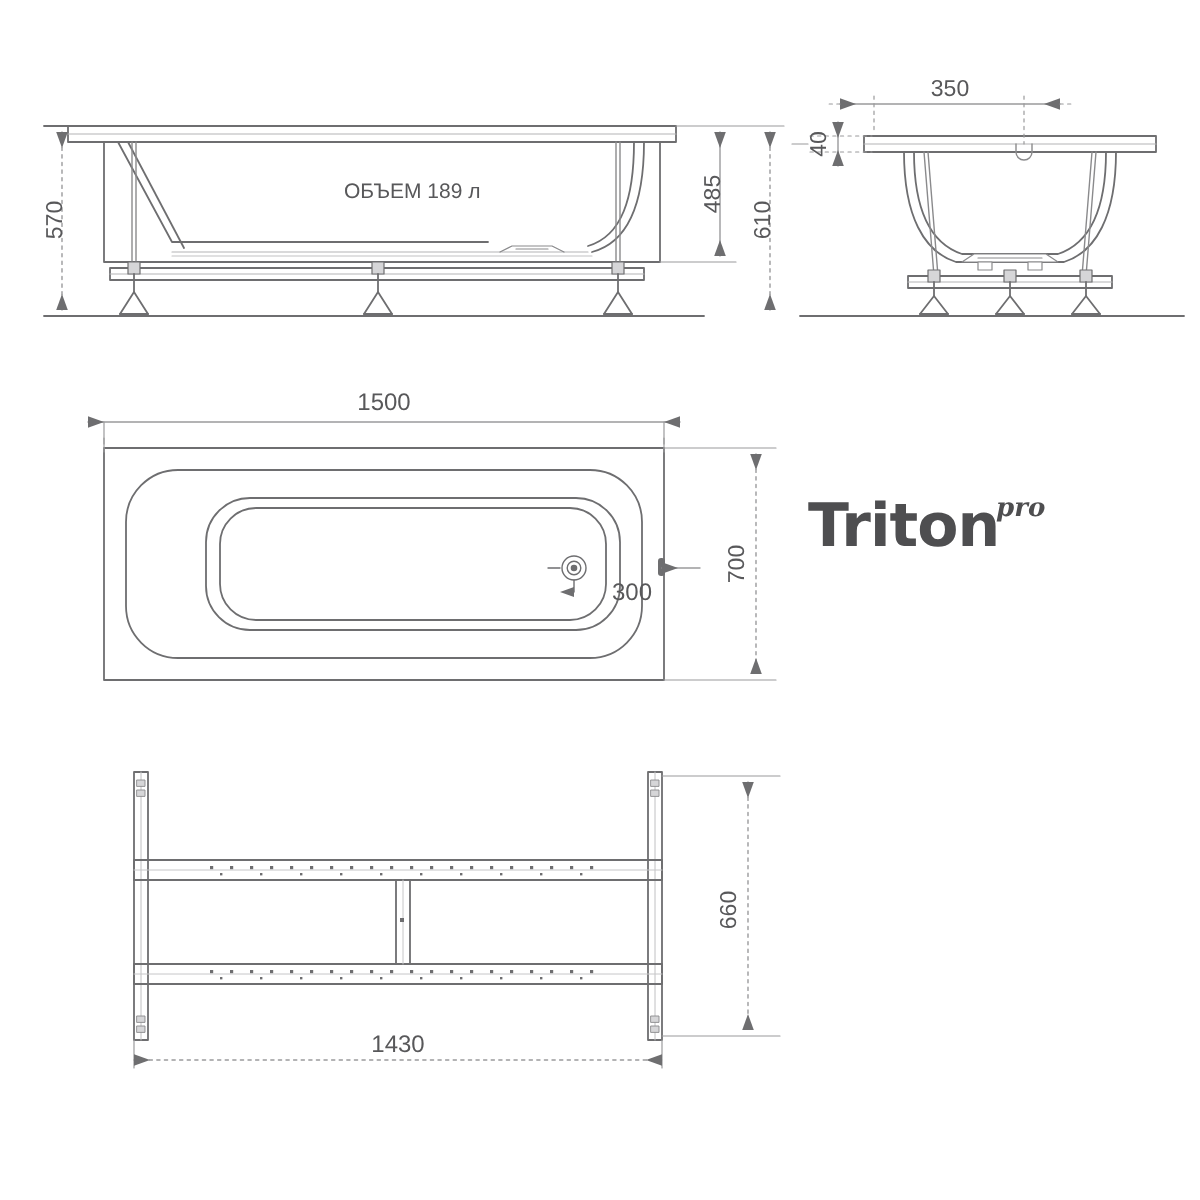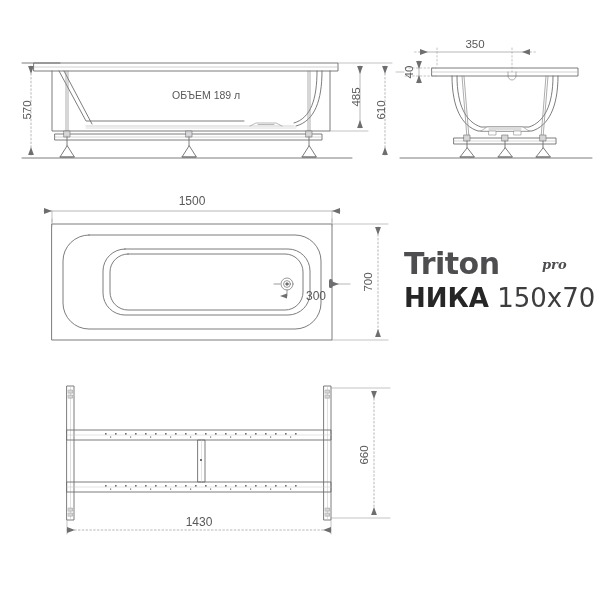--- a/index.html
+++ b/index.html
@@ -37,27 +37,26 @@
     letter-spacing: -0.5px;
     color: #4e4e50;
     line-height: 1;
     position: absolute;
     left: 0;
     top: 4px;
   }
   .brand-sup {
     position: absolute;
     left: 94px;
-    top: 12px;
+    top: 2px;
     font-family: "DejaVu Serif", serif;
     font-style: italic;
     font-weight: 700;
     font-size: 13px;
     color: #4e4e50;
-    margin-left: 44px;
   }
   .brand-model {
     position: absolute;
     left: 0;
     top: 40px;
     line-height: 1;
     white-space: nowrap;
   }
   .brand-model-name {
     font-family: "DejaVu Sans", sans-serif;
@@ -423,16 +422,13 @@
 
     <text x="368" y="455" font-size="11.5" text-anchor="middle" transform="rotate(-90 368 455)">660</text>
 
     <text x="199" y="526" font-size="12" text-anchor="middle">1430</text>
   </g>
 </svg>
 
 <div class="brand">
   <div class="brand-main">Triton</div>
   <div class="brand-sup">pro</div>
-  <div class="brand-model">
-    <span class="brand-model-name">НИКА</span><span class="brand-model-size"> 150x70</span>
-  </div>
 </div>
 
 </body></html>

